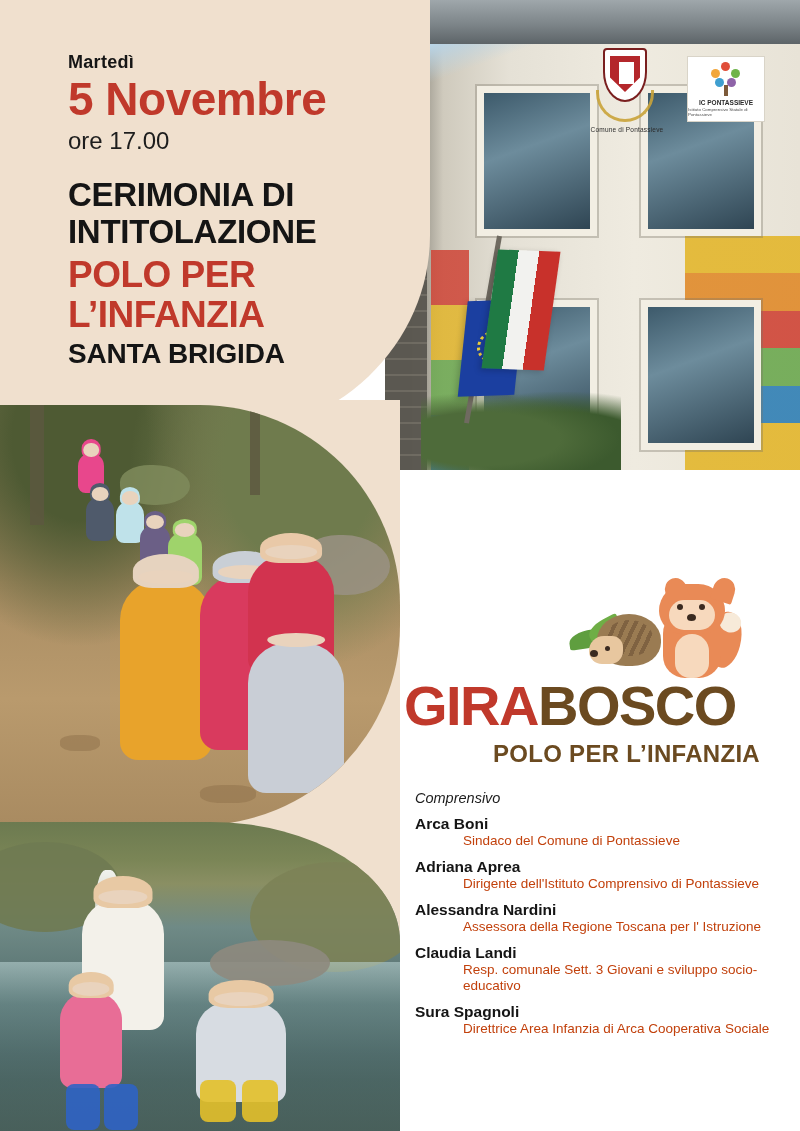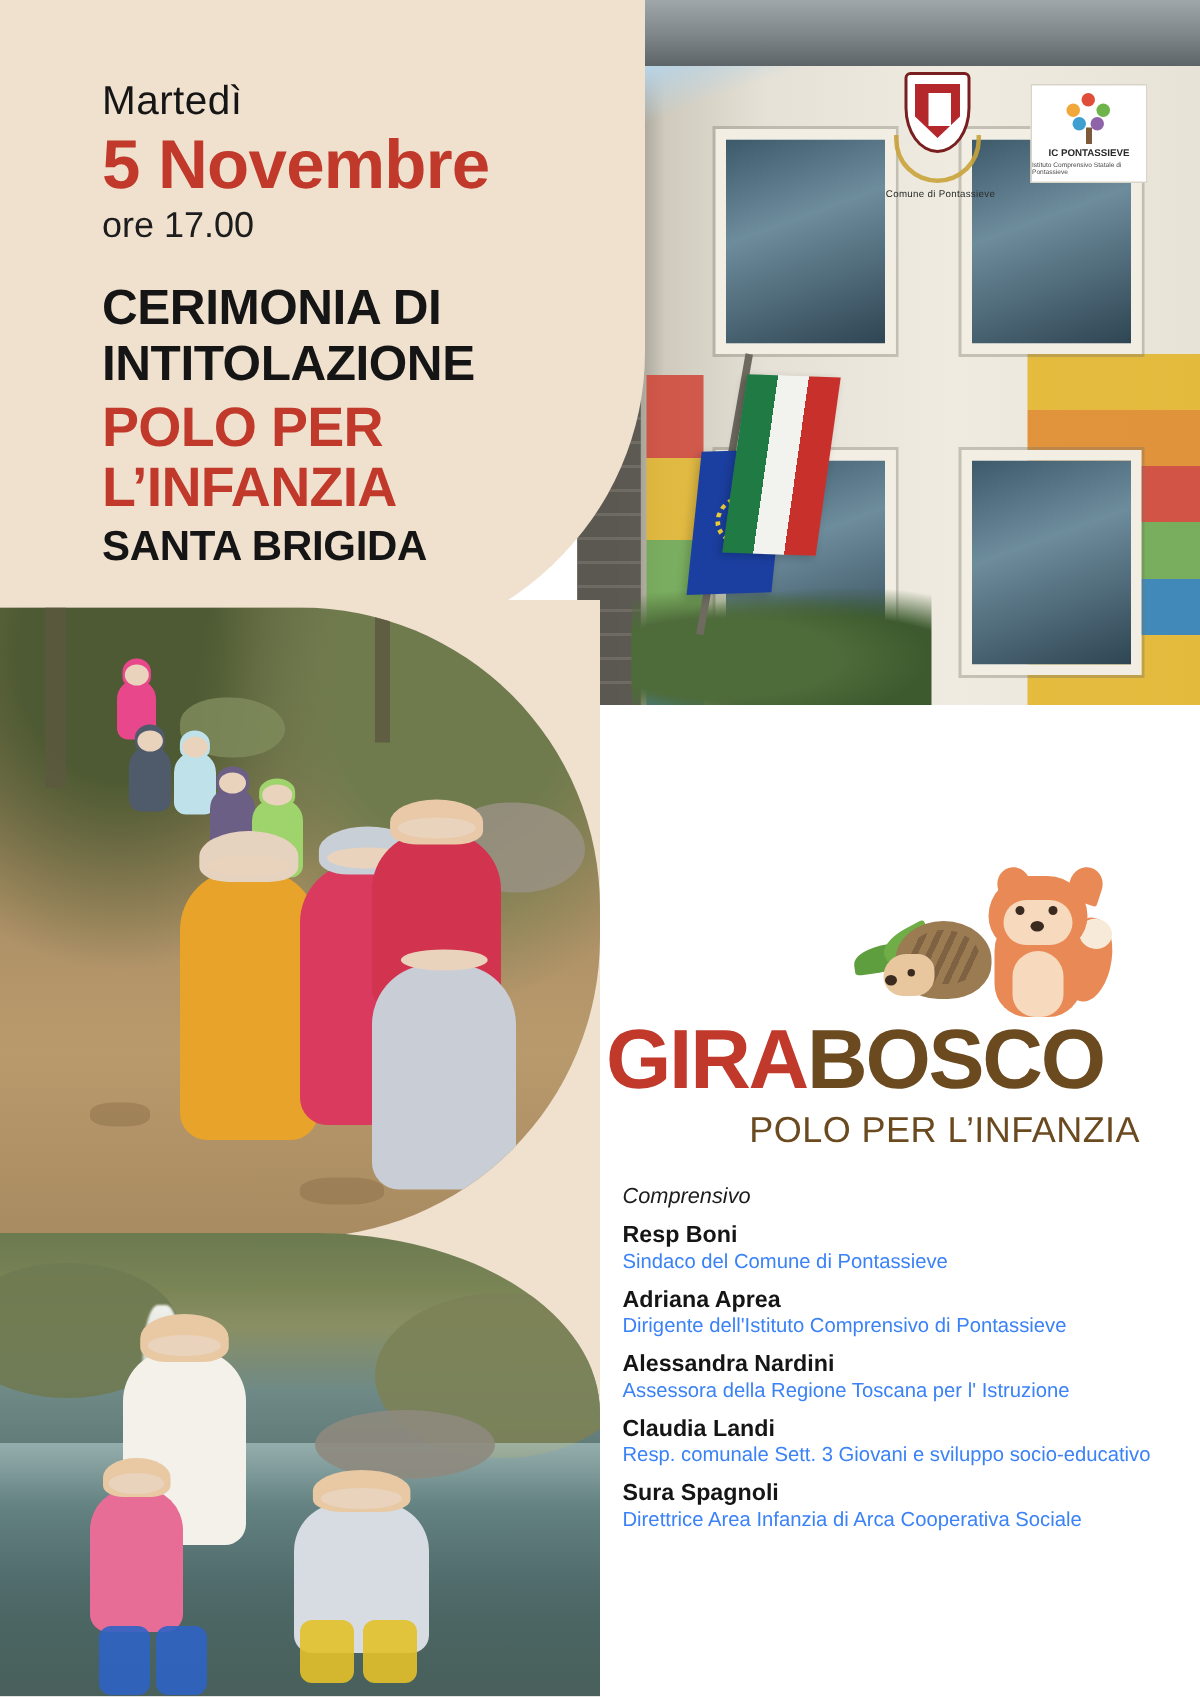--- a/index.html
+++ b/index.html
@@ -97,21 +97,21 @@
   .cream-blob-2 {
     position: absolute; left: 0; top: 400px; width: 400px; height: 731px;
     background: #f0e0ce;
   }
 
   
   .headline {
     position: absolute; left: 68px; top: 52px; width: 330px;
     color: #151515;
   }
-  .h-martedi { font-size: 27px; font-weight: normal; letter-spacing: .3px; }
+  .h-martedi { font-size: 18px; font-weight: bold; letter-spacing: .3px; }
   .h-date {
     font-size: 46px; font-weight: bold; color: #c0392b;
     line-height: 1.08; margin-top: 2px; letter-spacing: -.5px;
   }
   .h-ora { font-size: 24px; margin-top: 2px; color: #1d1d1d; }
   .h-cer {
     margin-top: 22px; font-size: 33px; font-weight: bold;
     line-height: 1.12; letter-spacing: -.3px;
   }
   .h-polo {
@@ -307,33 +307,33 @@
   .leaf i:nth-child(3) { left: 22px; top: 18px; width: 36px; height: 15px; transform: rotate(12deg); background:#4f8c34; }
 
   .brand-word {
     position: absolute; left: 10px; top: 108px;
     font-size: 56px; font-weight: bold; letter-spacing: -1.5px; line-height: 1;
   }
   .brand-word .gira { color: #c0392b; }
   .brand-word .bosco { color: #6b4a20; }
   .brand-sub {
     position: absolute; right: 14px; top: 170px;
-    font-size: 24px; font-weight: normal; color: #6b4a20; letter-spacing: .3px;
+    font-size: 24px; font-weight: bold; color: #6b4a20; letter-spacing: .3px;
   }
 
   
   .speakers {
     position: absolute; left: 415px; top: 790px; width: 370px;
   }
   .sp-title {
     font-size: 14.5px; font-style: italic; color: #1c1c1c; margin-bottom: 9px;
   }
   .sp-item { margin-bottom: 9px; }
   .sp-name { font-size: 15.5px; font-weight: bold; color: #151515; line-height: 1.15; }
-  .sp-role { font-size: 13.5px; color: #3b82f6; line-height: 1.2; }
+  .sp-role { font-size: 13.5px; color: #c2410c; line-height: 1.2; margin-left: 48px; }
   .footer-note {
     position: absolute; left: 415px; top: 1080px; width: 380px;
     font-size: 13.5px; font-weight: bold; color: #151515; letter-spacing: .2px;
   }
 </style>
 </head>
 <body>
 
 <div class="poster">
 
@@ -477,21 +477,21 @@
     <div class="brand-word">
       <span class="gira">GIRA</span><span class="bosco">BOSCO</span>
     </div>
     <div class="brand-sub">POLO PER L’INFANZIA</div>
   </div>
 
   <div class="speakers">
     <div class="sp-title">Comprensivo</div>
 
     <div class="sp-item">
-      <div class="sp-name">Resp Boni</div>
+      <div class="sp-name">Arca Boni</div>
       <div class="sp-role">Sindaco del Comune di Pontassieve</div>
     </div>
     <div class="sp-item">
     </div>
     <div class="sp-item">
       <div class="sp-name">Adriana Aprea</div>
       <div class="sp-role">Dirigente dell'Istituto Comprensivo di Pontassieve</div>
     </div>
     <div class="sp-item">
       <div class="sp-name">Alessandra Nardini</div>

